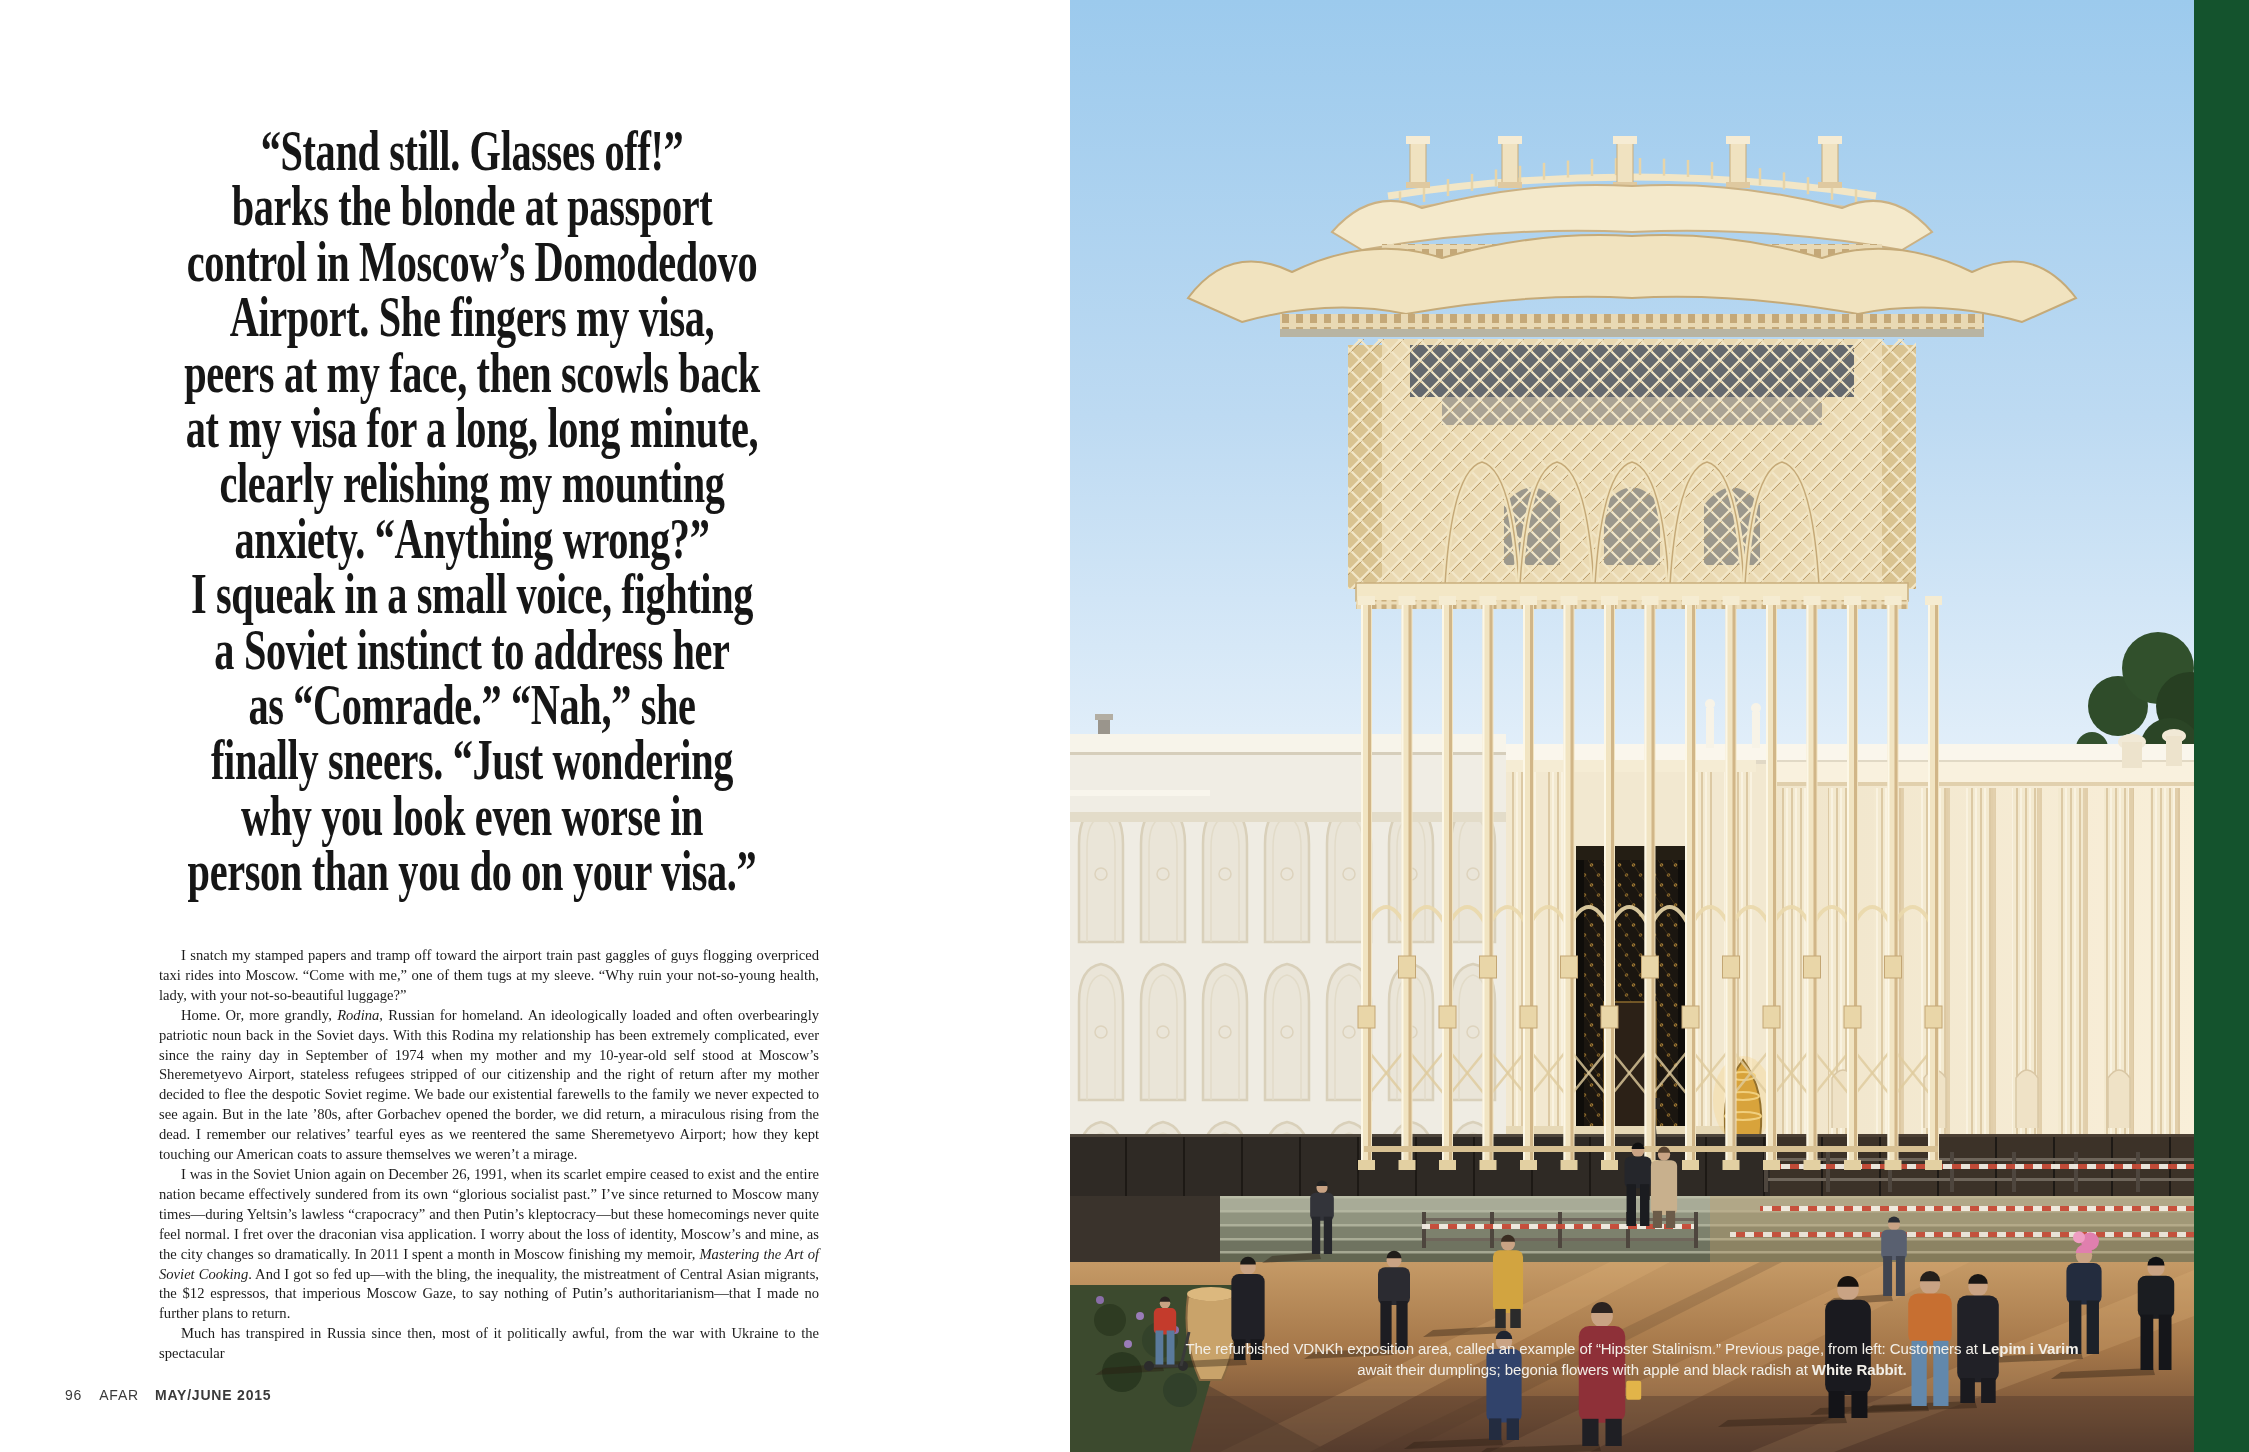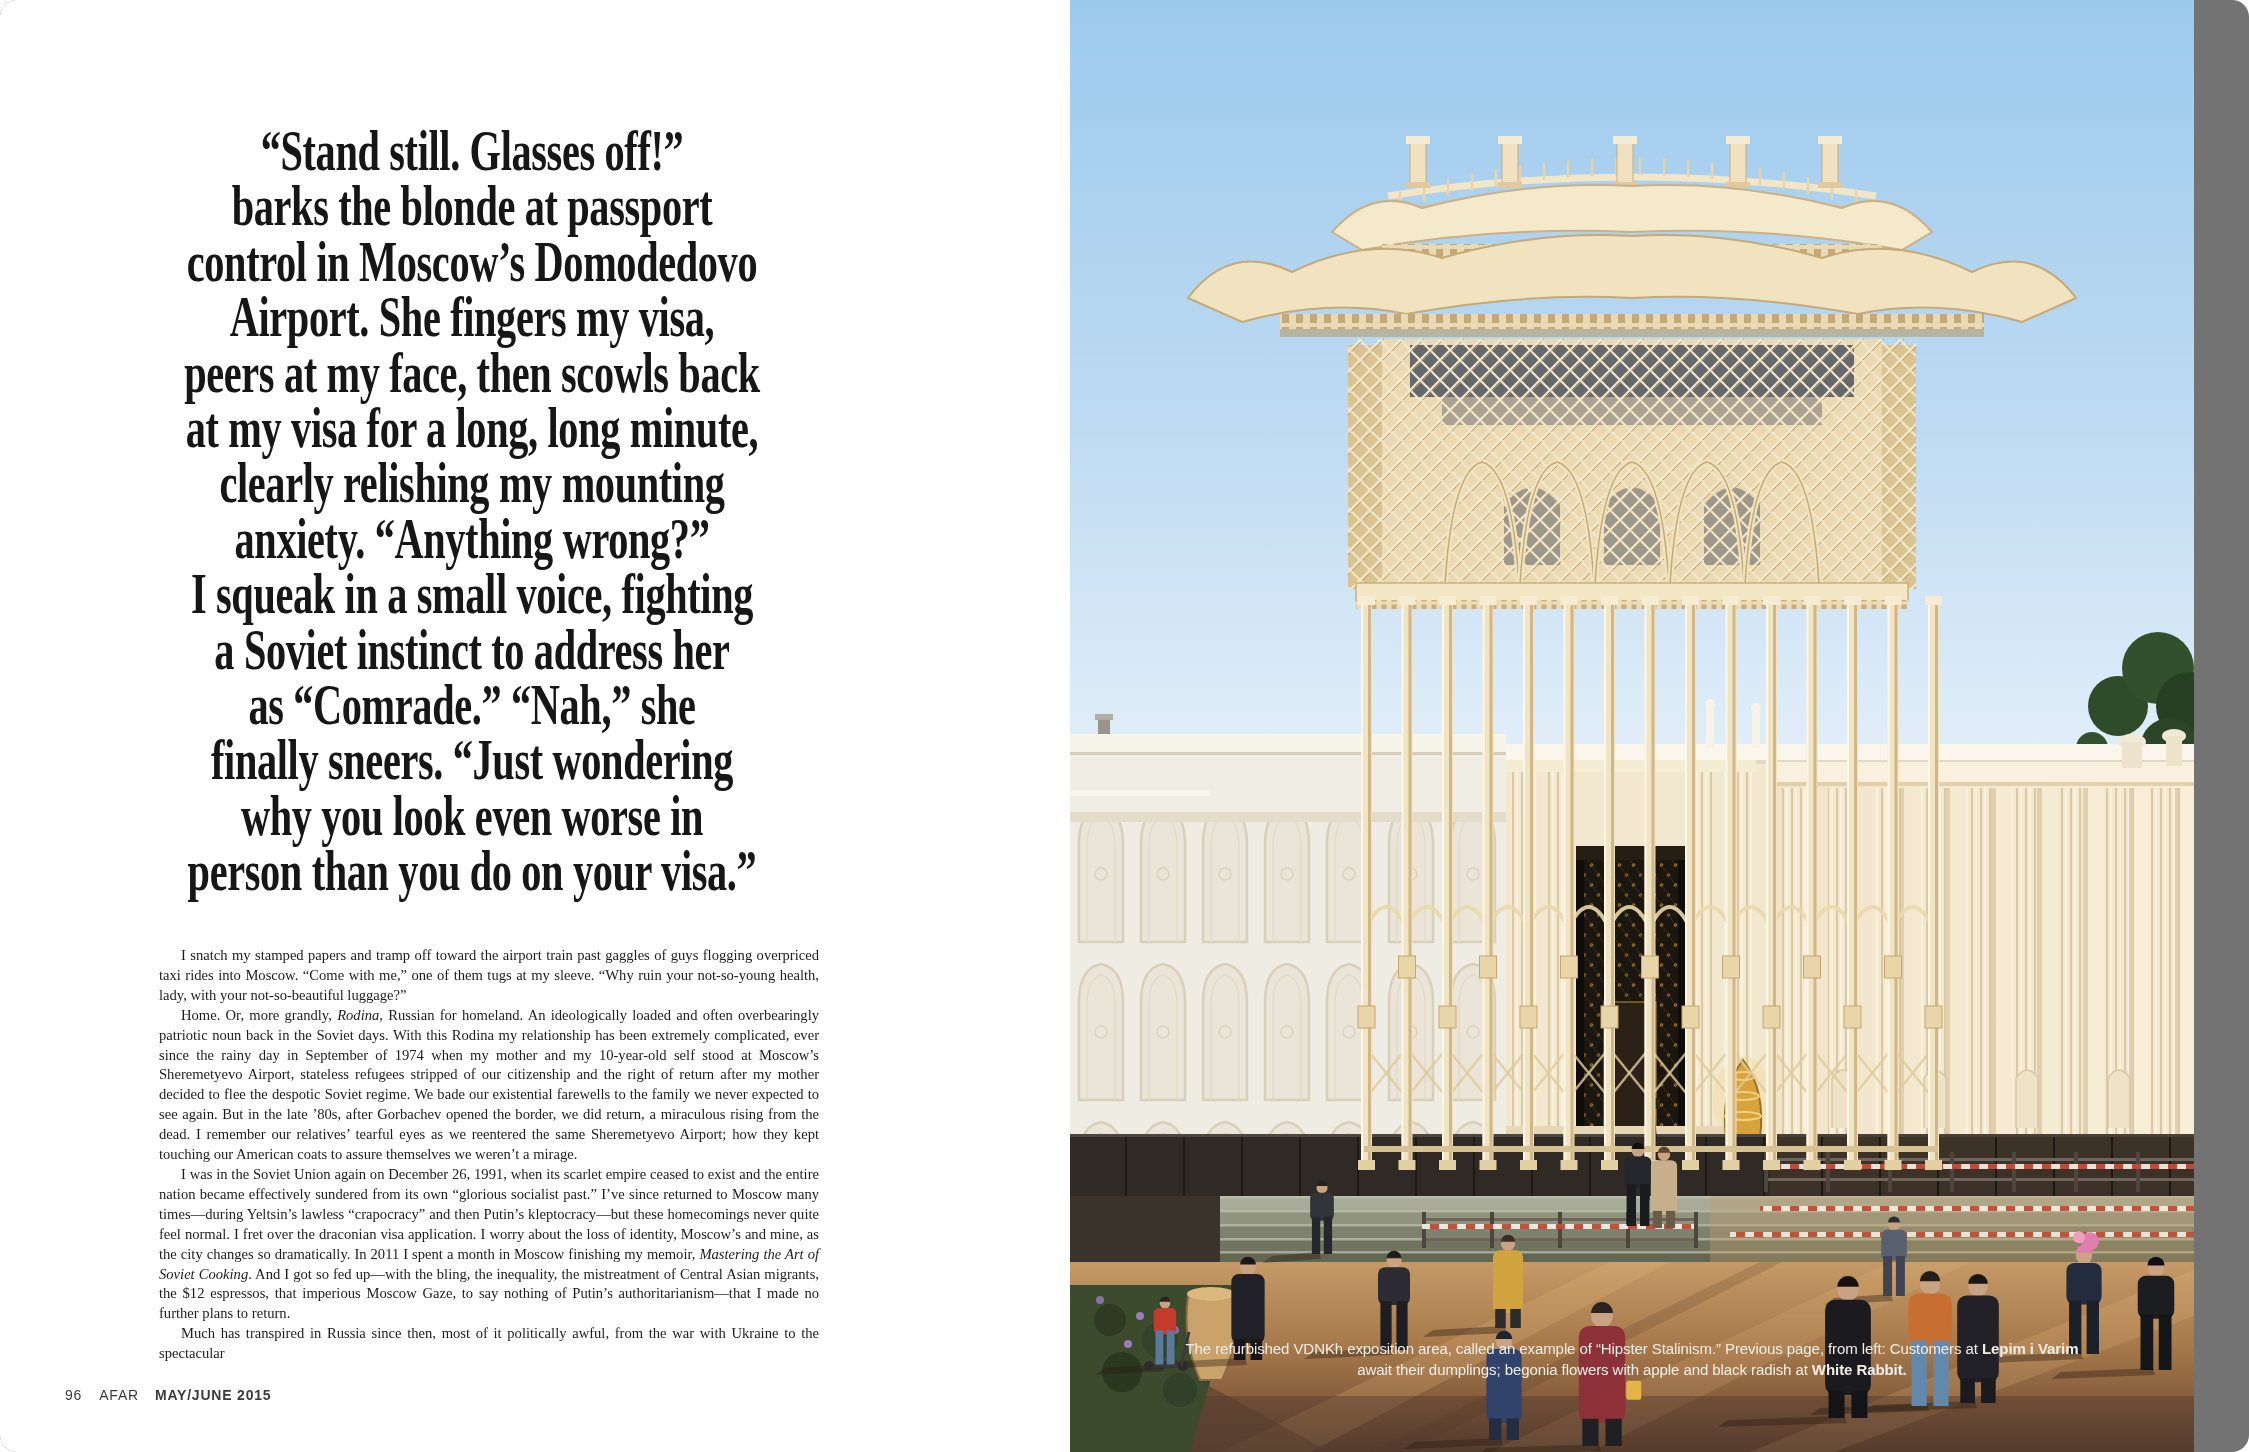--- a/index.html
+++ b/index.html
@@ -1,17 +1,17 @@
 <!DOCTYPE html>
 <html><head>
 <meta charset="utf-8">
 <style>
   html,body{margin:0;padding:0;background:#ffffff;}
-  .spread{position:relative;width:2249px;height:1452px;background:#737373;overflow:hidden;
-          font-family:"Liberation Serif", serif;border-radius:17px;}
+  .spread{position:relative;width:2249px;height:1452px;background:#14532d;overflow:hidden;
+          font-family:"Liberation Serif", serif;}
   
   .text-page{position:absolute;left:0;top:0;width:1125px;height:1452px;background:#ffffff;}
   .pullquote{
     position:absolute;left:-48px;top:124px;width:1040px;
     transform:scaleX(0.72);transform-origin:center top;
     font-family:"Liberation Serif", serif;font-weight:700;
     font-size:56px;line-height:55.4px;letter-spacing:-0.5px;
     color:#161616;text-align:center;white-space:nowrap;
   }
   .bodytext{

